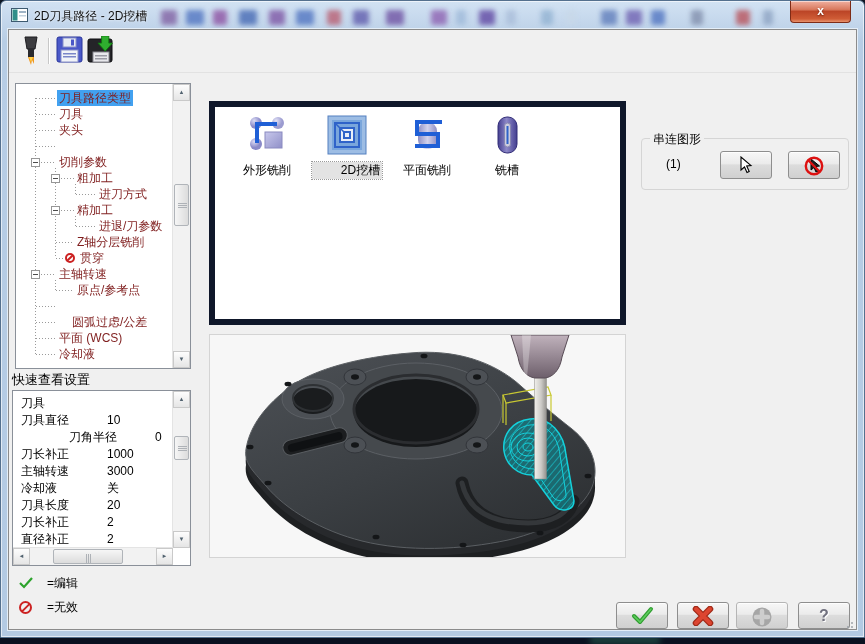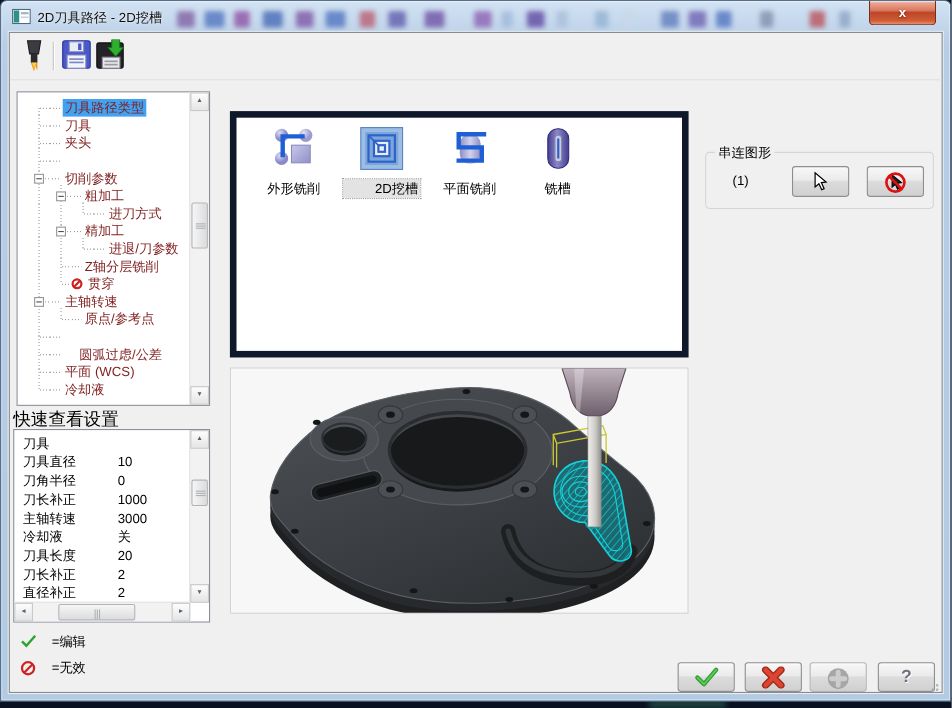--- a/index.html
+++ b/index.html
@@ -45,21 +45,21 @@
   .sb-v{position:absolute;top:0;right:0;width:17px;height:100%;background:#f2f2f2;border-left:1px solid #e4e4e4;}
   .sb-h{position:absolute;left:0;bottom:0;height:17px;background:#f2f2f2;border-top:1px solid #e4e4e4;}
   .sb-btn{position:absolute;width:17px;height:17px;background:linear-gradient(to bottom,#fdfdfd,#e5e5e5);border:1px solid #c9c9c9;box-sizing:border-box;
           color:#51626f;font-size:6px;text-align:center;line-height:15px;cursor:pointer;}
   .sb-thumb{position:absolute;background:linear-gradient(to right,#f6f6f6,#dcdcdc);border:1px solid #b0b4b9;border-radius:2px;box-sizing:border-box;cursor:pointer;}
   .sb-thumb.h{background:linear-gradient(to bottom,#f6f6f6,#dcdcdc);}
   .grip{position:absolute;left:3px;top:50%;width:9px;height:1px;background:#aeb2b7;box-shadow:0 2px 0 #aeb2b7,0 -2px 0 #aeb2b7;}
   .grip.h{left:50%;top:4px;width:1px;height:9px;box-shadow:2px 0 0 #aeb2b7,-2px 0 0 #aeb2b7;}
 
   
-  .qv-title{position:absolute;left:3px;top:341px;font-size:16px;color:#000;}
+  .qv-title{position:absolute;left:3px;top:341px;font-size:13px;color:#000;}
   .qv-panel{position:absolute;left:3px;top:360px;width:179px;height:176px;box-sizing:border-box;background:#fff;border:1px solid #8a9099;}
   .qv-row{position:absolute;left:0;height:17px;line-height:17px;font-size:12px;color:#000;width:158px;}
   .qv-name{position:absolute;left:8px;}
   .qv-val{position:absolute;left:94px;}
 
   
   .legend-row{position:absolute;left:10px;height:16px;font-size:12px;color:#000;line-height:16px;}
   .legend-row .lbl{position:absolute;left:28px;top:0;white-space:nowrap;}
   .check-sm{position:absolute;left:0;top:2px;width:14px;height:12px;}
   .nosign-lg{position:absolute;left:0;top:2px;width:13px;height:13px;box-sizing:border-box;border:2px solid #cc2222;border-radius:50%;}
@@ -232,21 +232,21 @@
       <div class="qv-title">快速查看设置</div>
       <div class="qv-panel">
         <div class="qv-row" style="top:4px;">
             <span class="qv-name">刀具</span>
             <span class="qv-val"></span>
           </div>
         <div class="qv-row" style="top:21px;">
             <span class="qv-name">刀具直径</span>
             <span class="qv-val">10</span>
           </div>
-        <div class="qv-row" style="top:38px;">
+        <div class="qv-row" style="top:38px;margin-left:48px;">
             <span class="qv-name">刀角半径</span>
             <span class="qv-val">0</span>
           </div>
         <div class="qv-row" style="top:55px;">
             <span class="qv-name">刀长补正</span>
             <span class="qv-val">1000</span>
           </div>
         <div class="qv-row" style="top:72px;padding-left:28px;">
             <span class="qv-name">主轴转速</span>
             <span class="qv-val">3000</span>

